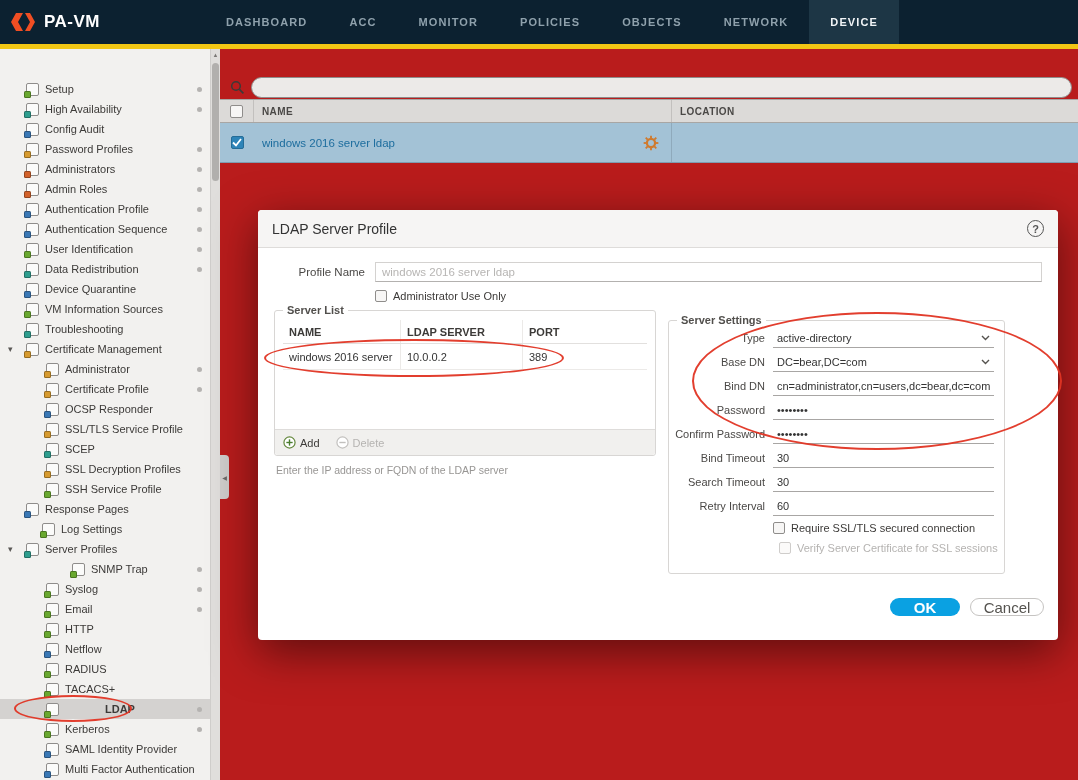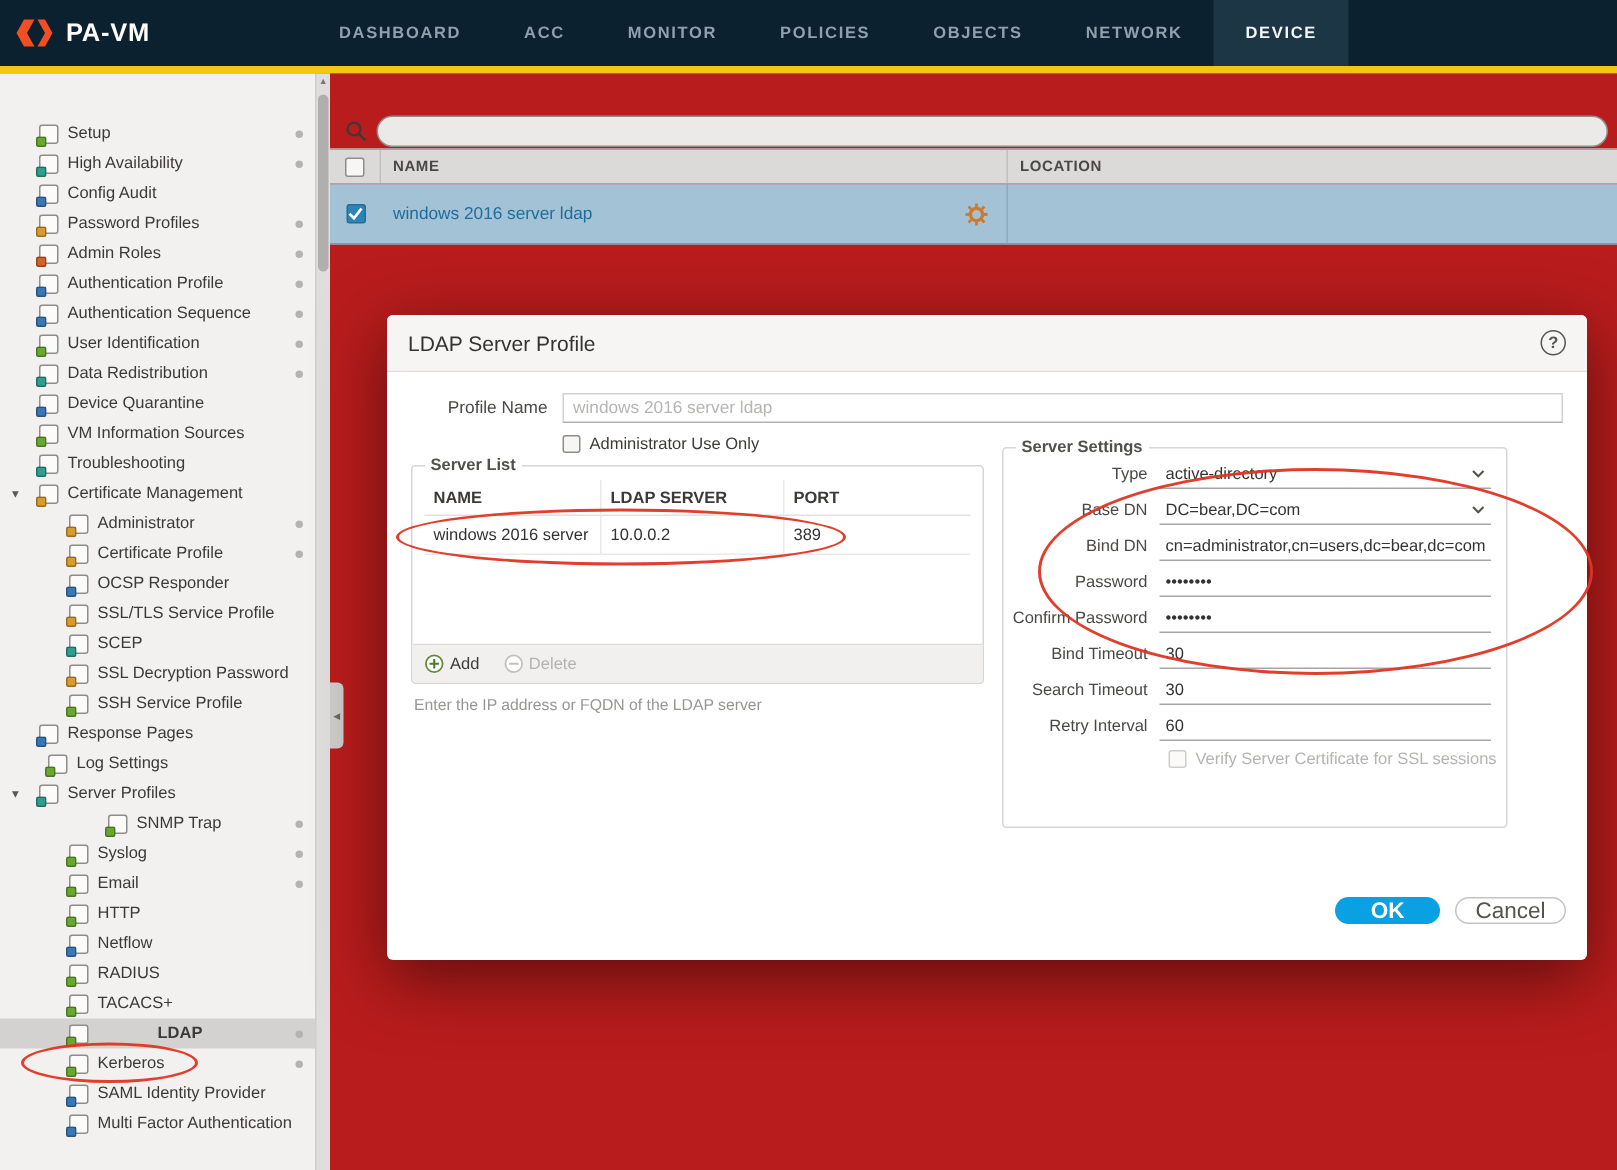--- a/index.html
+++ b/index.html
@@ -96,21 +96,21 @@
   .sl-cell { padding-left:6px; border-right:1px solid #eceae8; height:100%; display:flex; align-items:center; }
   .sl-cell:last-child { border-right:none; }
   .sl-footer { position:absolute; bottom:0; left:0; right:0; height:26px; background:#f1f0ee;
     border-top:1px solid #dedcda; display:flex; align-items:center; gap:16px; padding-left:8px; border-radius:0 0 3px 3px; }
   .fbtn { display:flex; align-items:center; gap:4px; cursor:pointer; }
   .fbtn.add { color:#3c3a38; }
   .fbtn.del { color:#b5b3b1; cursor:default; }
 
   .hint { position:absolute; left:18px; top:254px; color:#989694; font-size:10.5px; }
 
-  .fs-settings { left:410px; top:82px; width:310px; height:260px; padding-top:6px; }
+  .fs-settings { left:410px; top:104px; width:310px; height:260px; padding-top:6px; }
   .ss-row { display:flex; align-items:center; height:24px; padding-right:10px; }
   .ss-label { width:96px; flex:none; text-align:right; color:#4a4846; }
   .ss-control { flex:1; margin-left:8px; height:19px; border-bottom:1px solid #a8a6a4;
     display:flex; align-items:center; padding:0 4px; color:#333; cursor:pointer; }
   .ss-control .chev { margin-left:auto; display:flex; }
   .ss-check { display:flex; align-items:center; gap:6px; height:20px; padding-left:104px; color:#3c3a38; }
   .ss-check.disabled { color:#b5b3b1; padding-left:110px; }
 
   .modal-footer { position:absolute; right:14px; top:388px; display:flex; gap:10px; }
   .btn { height:18px; border-radius:13px; display:flex; align-items:center; justify-content:center;
@@ -194,20 +194,28 @@
             <i class="accent" style="background: rgb(215, 155, 47);"></i>
           </span>
     <span class="tree-label">Password Profiles</span>
     <span class="tree-dot"></span>
   </div>
         <div class="tree-row" style="padding-left: 26px;">
 
     <span class="tree-icon">
             <i class="accent" style="background: rgb(210, 98, 42);"></i>
           </span>
+    <span class="tree-label">Administrators</span>
+    <span class="tree-dot"></span>
+  </div>
+        <div class="tree-row" style="padding-left: 26px;">
+
+    <span class="tree-icon">
+            <i class="accent" style="background: rgb(210, 98, 42);"></i>
+          </span>
     <span class="tree-label">Admin Roles</span>
     <span class="tree-dot"></span>
   </div>
         <div class="tree-row" style="padding-left: 26px;">
 
     <span class="tree-icon">
             <i class="accent" style="background: rgb(58, 120, 181);"></i>
           </span>
     <span class="tree-label">Authentication Profile</span>
     <span class="tree-dot"></span>
@@ -306,40 +314,40 @@
             <i class="accent" style="background: rgb(46, 158, 142);"></i>
           </span>
     <span class="tree-label">SCEP</span>
 
   </div>
         <div class="tree-row" style="padding-left: 46px;">
 
     <span class="tree-icon">
             <i class="accent" style="background: rgb(215, 155, 47);"></i>
           </span>
-    <span class="tree-label">SSL Decryption Password</span>
+    <span class="tree-label">SSL Decryption Profiles</span>
 
   </div>
         <div class="tree-row" style="padding-left: 46px;">
 
     <span class="tree-icon">
             <i class="accent" style="background: rgb(105, 168, 47);"></i>
           </span>
     <span class="tree-label">SSH Service Profile</span>
 
   </div>
         <div class="tree-row" style="padding-left: 26px;">
 
     <span class="tree-icon">
             <i class="accent" style="background: rgb(58, 120, 181);"></i>
           </span>
     <span class="tree-label">Response Pages</span>
 
   </div>
-        <div class="tree-row" style="padding-left: 32px;">
+        <div class="tree-row" style="padding-left: 42px;">
 
     <span class="tree-icon">
             <i class="accent" style="background: rgb(105, 168, 47);"></i>
           </span>
     <span class="tree-label">Log Settings</span>
 
   </div>
         <div class="tree-row" style="padding-left: 26px;">
     <span class="tw-chev" style="left: 8px;">▾</span>
     <span class="tree-icon">
@@ -608,20 +616,24 @@
   </div>
             <div class="ss-row">
     <span class="ss-label">Retry Interval</span>
     <div class="ss-control">
       <span class="ss-value">60</span>
 
     </div>
   </div>
           </div>
         <div id="ss-checks">
+            <div class="ss-check">
+    <span class="checkbox small"></span>
+    <span class="ss-check-label">Require SSL/TLS secured connection</span>
+  </div>
             <div class="ss-check disabled">
     <span class="checkbox small disabled"></span>
     <span class="ss-check-label">Verify Server Certificate for SSL sessions</span>
   </div>
           </div>
       </fieldset>
 
       <div class="modal-footer">
         <div class="btn btn-ok">OK</div>
         <div class="btn btn-cancel">Cancel</div>

